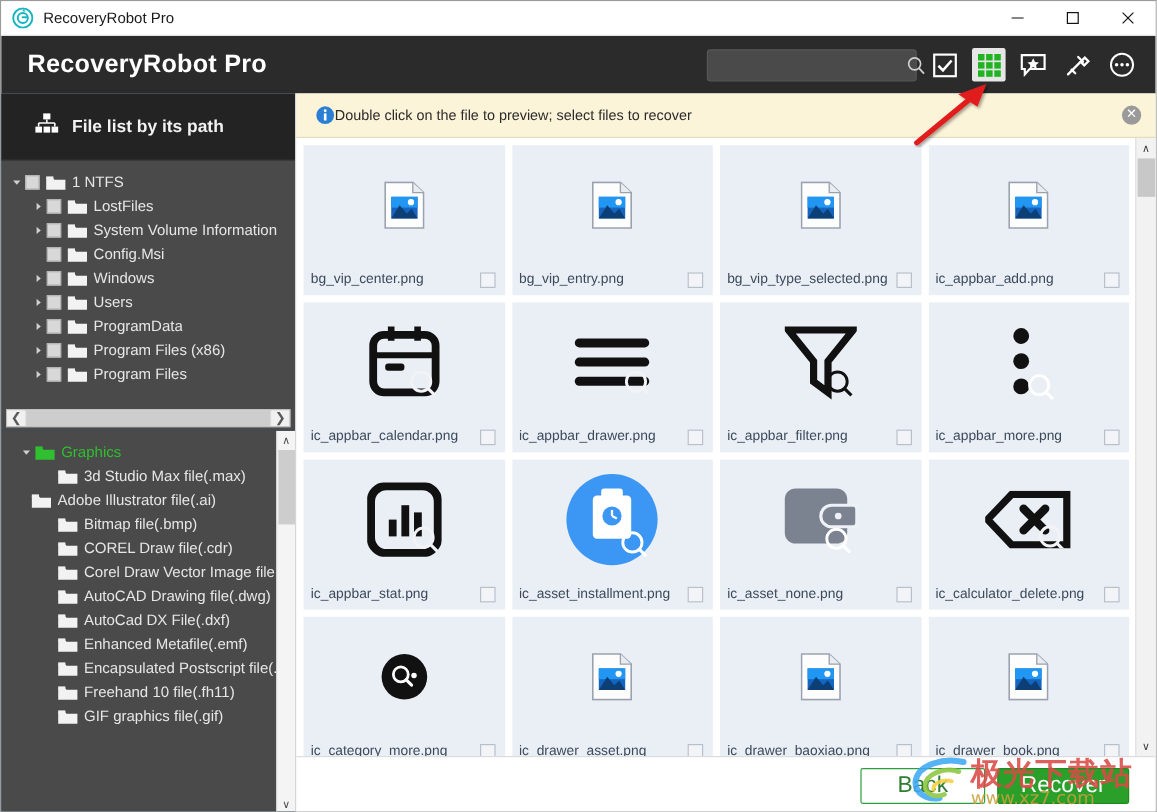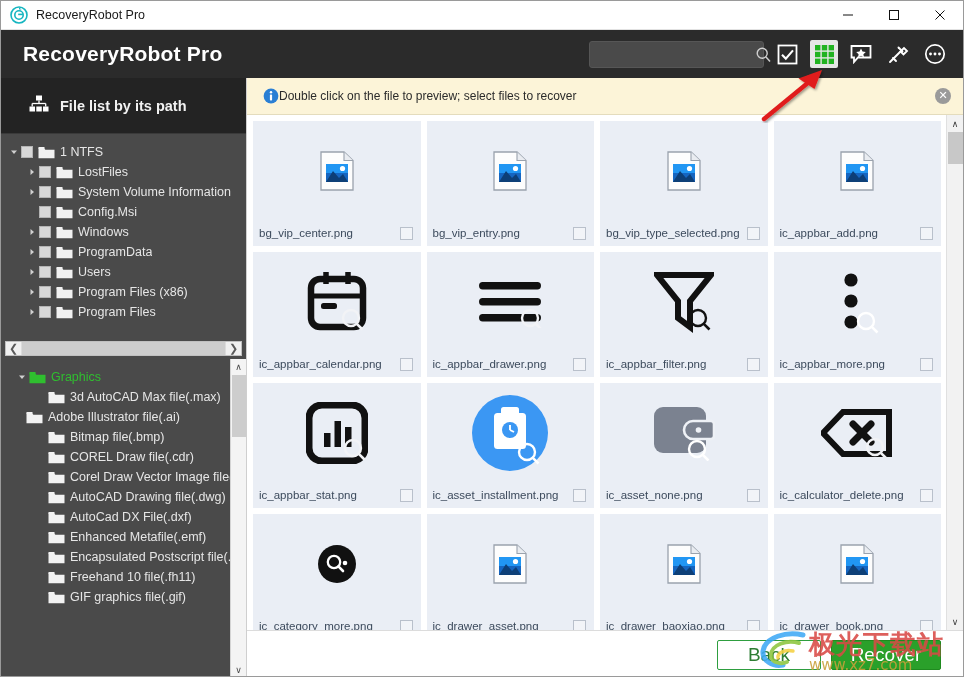--- a/index.html
+++ b/index.html
@@ -554,34 +554,34 @@
               <span class="caret">
                 <svg width="8" height="8" viewBox="0 0 8 8">
                   <path d="M2.5 1 L2.5 7 L6 4 Z" fill="#d0d0d0"></path>
                 </svg>
               </span>
               <span class="cbx"></span>
               <span class="fold"><svg width="17" height="13" viewBox="0 0 17 13">
   <path d="M0.5 2.2 H6 L7.4 3.8 H16.5 V12.2 H0.5 Z" fill="#f2f2f2"></path>
   <rect x="0.5" y="1" width="6" height="2" fill="#f2f2f2"></rect>
                 </svg></span>
-              <span class="tlabel">ProgramData</span>
+              <span class="tlabel">Users</span>
             </div>
             <div class="trow" style="padding-left: 24px;">
               <span class="caret">
                 <svg width="8" height="8" viewBox="0 0 8 8">
                   <path d="M2.5 1 L2.5 7 L6 4 Z" fill="#d0d0d0"></path>
                 </svg>
               </span>
               <span class="cbx"></span>
               <span class="fold"><svg width="17" height="13" viewBox="0 0 17 13">
   <path d="M0.5 2.2 H6 L7.4 3.8 H16.5 V12.2 H0.5 Z" fill="#f2f2f2"></path>
   <rect x="0.5" y="1" width="6" height="2" fill="#f2f2f2"></rect>
                 </svg></span>
-              <span class="tlabel">Users</span>
+              <span class="tlabel">ProgramData</span>
             </div>
             <div class="trow" style="padding-left: 24px;">
               <span class="caret">
                 <svg width="8" height="8" viewBox="0 0 8 8">
                   <path d="M2.5 1 L2.5 7 L6 4 Z" fill="#d0d0d0"></path>
                 </svg>
               </span>
               <span class="cbx"></span>
               <span class="fold"><svg width="17" height="13" viewBox="0 0 17 13">
   <path d="M0.5 2.2 H6 L7.4 3.8 H16.5 V12.2 H0.5 Z" fill="#f2f2f2"></path>
@@ -623,21 +623,21 @@
   <path d="M0.5 2.2 H6 L7.4 3.8 H16.5 V12.2 H0.5 Z" fill="#2fbf2f"></path>
   <rect x="0.5" y="1" width="6" height="2" fill="#2fbf2f"></rect>
                 </svg></span>
               <span class="tlabel" style="color:#2fbf2f">Graphics</span>
             </div>
             <div class="trow" style="padding-left: 47px;">
               <span class="fold"><svg width="17" height="13" viewBox="0 0 17 13">
   <path d="M0.5 2.2 H6 L7.4 3.8 H16.5 V12.2 H0.5 Z" fill="#f2f2f2"></path>
   <rect x="0.5" y="1" width="6" height="2" fill="#f2f2f2"></rect>
                 </svg></span>
-              <span class="tlabel">3d AutoCAD Max file(.max)</span>
+              <span class="tlabel">3d Studio Max file(.max)</span>
             </div>
             <div class="trow" style="padding-left: 25px;">
               <span class="fold"><svg width="17" height="13" viewBox="0 0 17 13">
   <path d="M0.5 2.2 H6 L7.4 3.8 H16.5 V12.2 H0.5 Z" fill="#f2f2f2"></path>
   <rect x="0.5" y="1" width="6" height="2" fill="#f2f2f2"></rect>
                 </svg></span>
               <span class="tlabel">Adobe Illustrator file(.ai)</span>
             </div>
             <div class="trow" style="padding-left: 47px;">
               <span class="fold"><svg width="17" height="13" viewBox="0 0 17 13">

